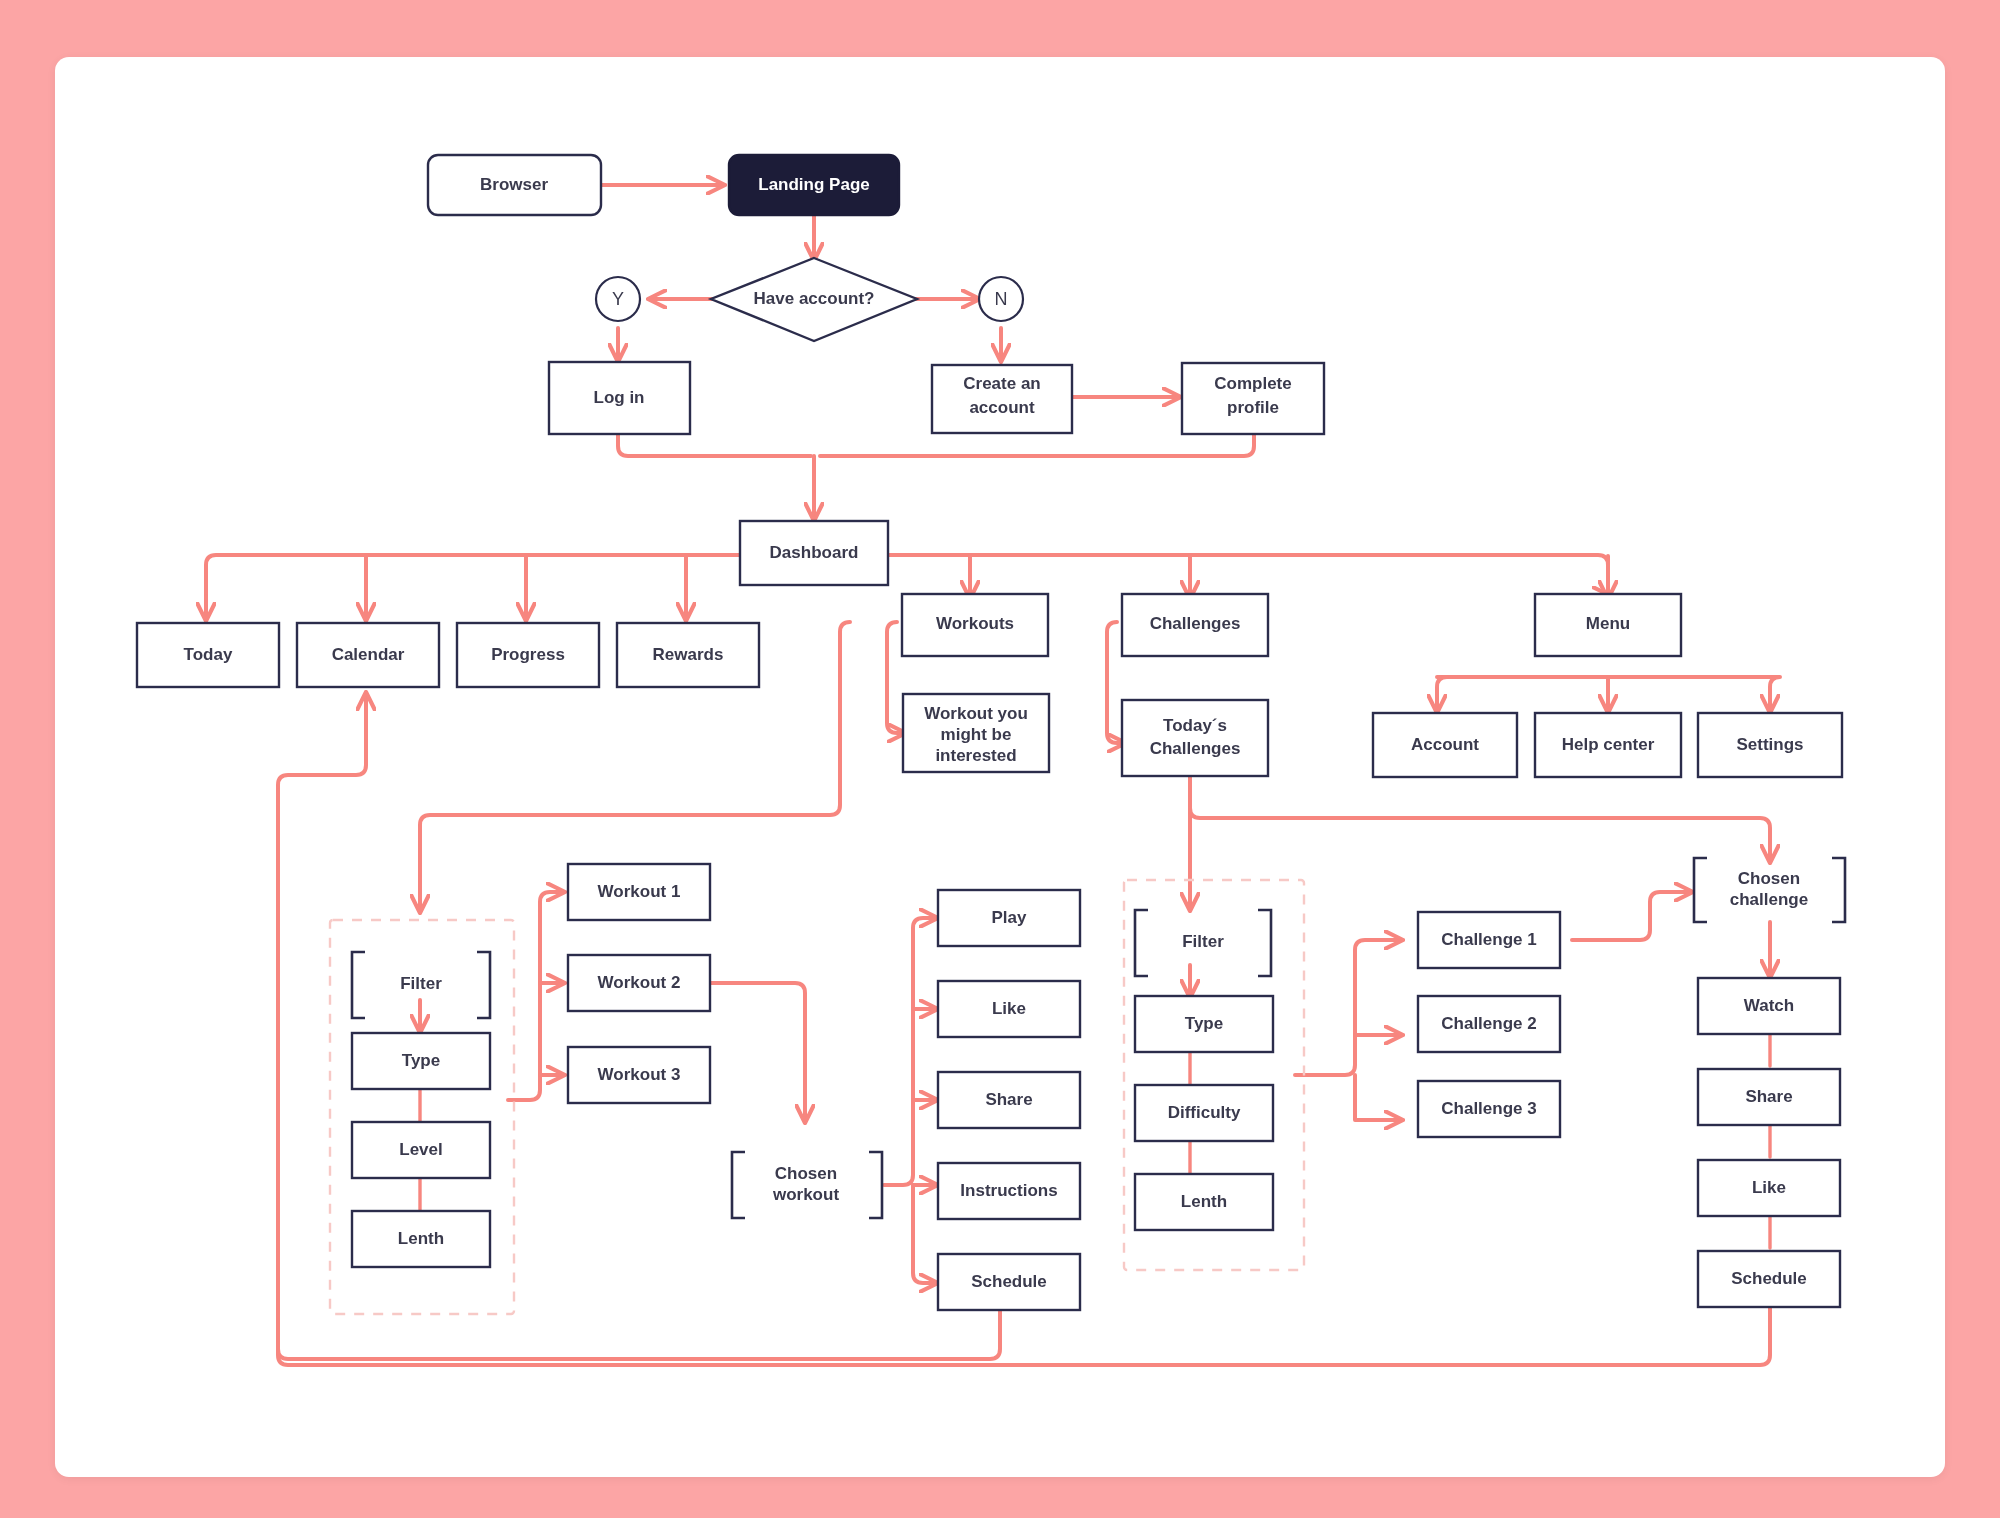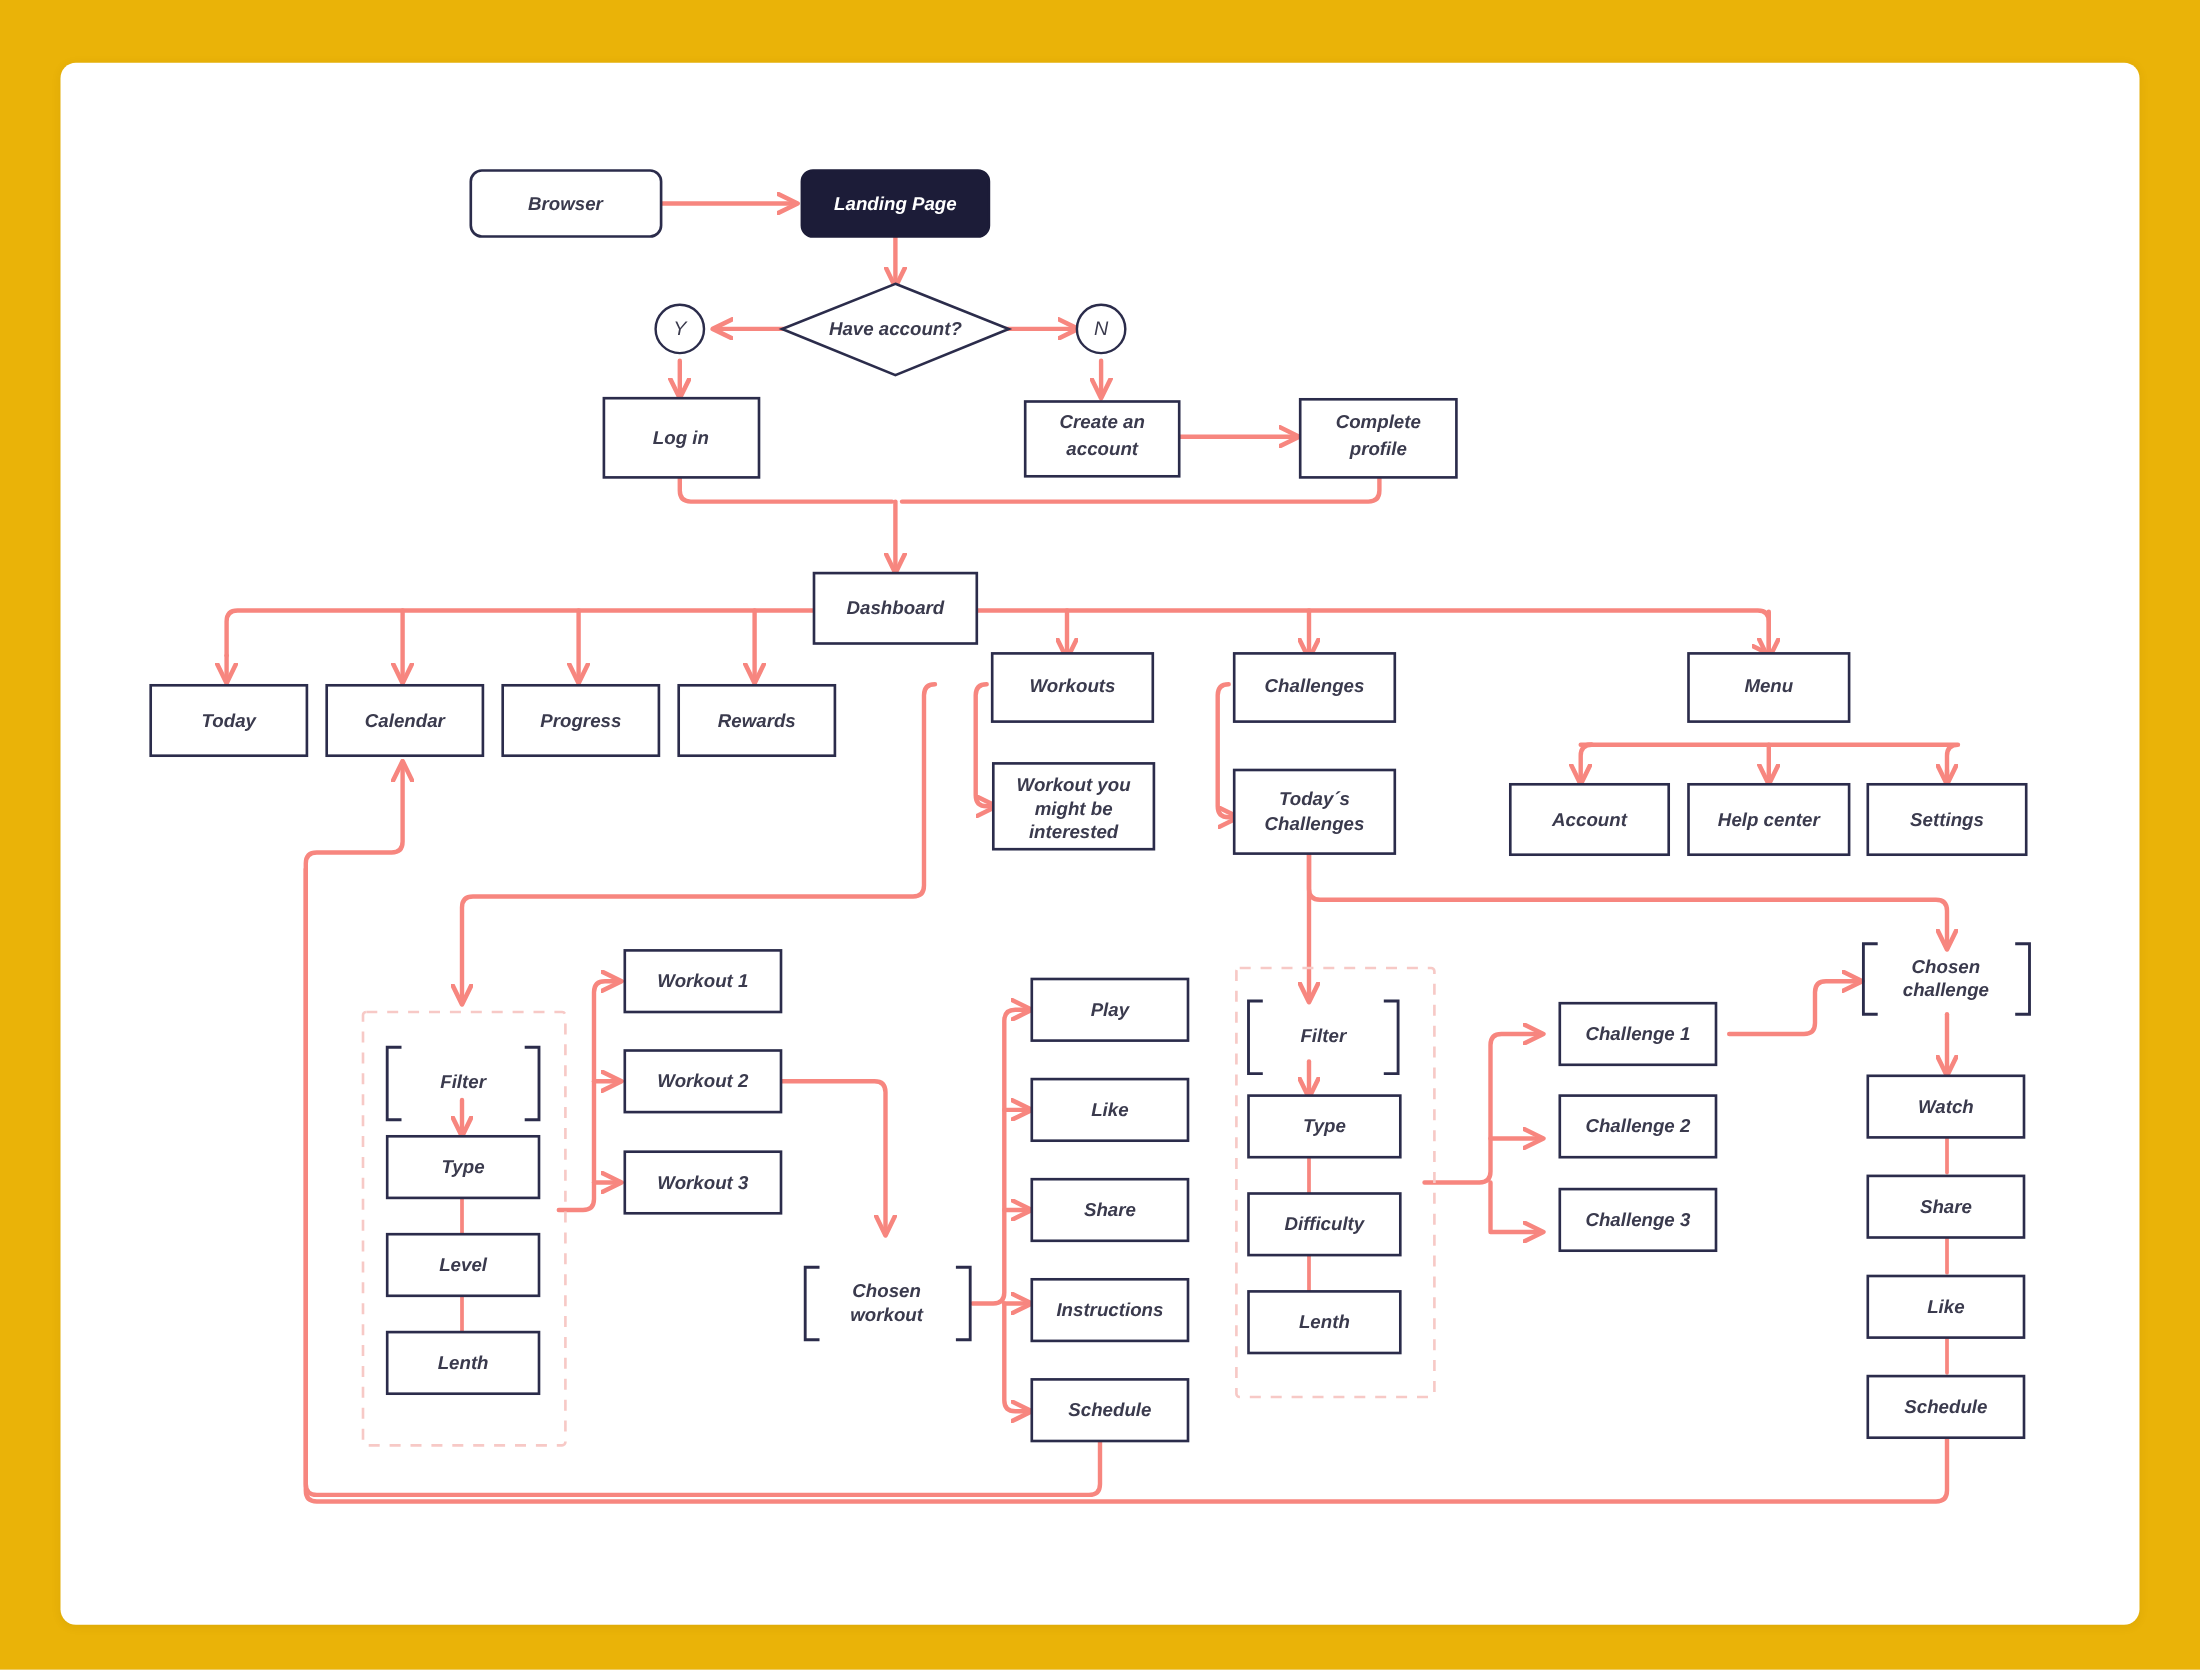--- a/index.html
+++ b/index.html
@@ -5,23 +5,22 @@
   html, body {
     margin: 0;
     padding: 0;
     background: #f2f2f2;
     font-family: "Liberation Sans", sans-serif;
   }
   #page {
     position: relative;
     width: 2000px;
     height: 1518px;
-    background: #eab308;
+    background: #fca5a5;
     overflow: hidden;
-    font-style: italic;
   }
   #canvas-card {
     position: absolute;
     left: 55px;
     top: 57px;
     width: 1890px;
     height: 1420px;
     background: #ffffff;
     border-radius: 14px;
     box-shadow: 0 2px 10px rgba(0,0,0,0.06);

